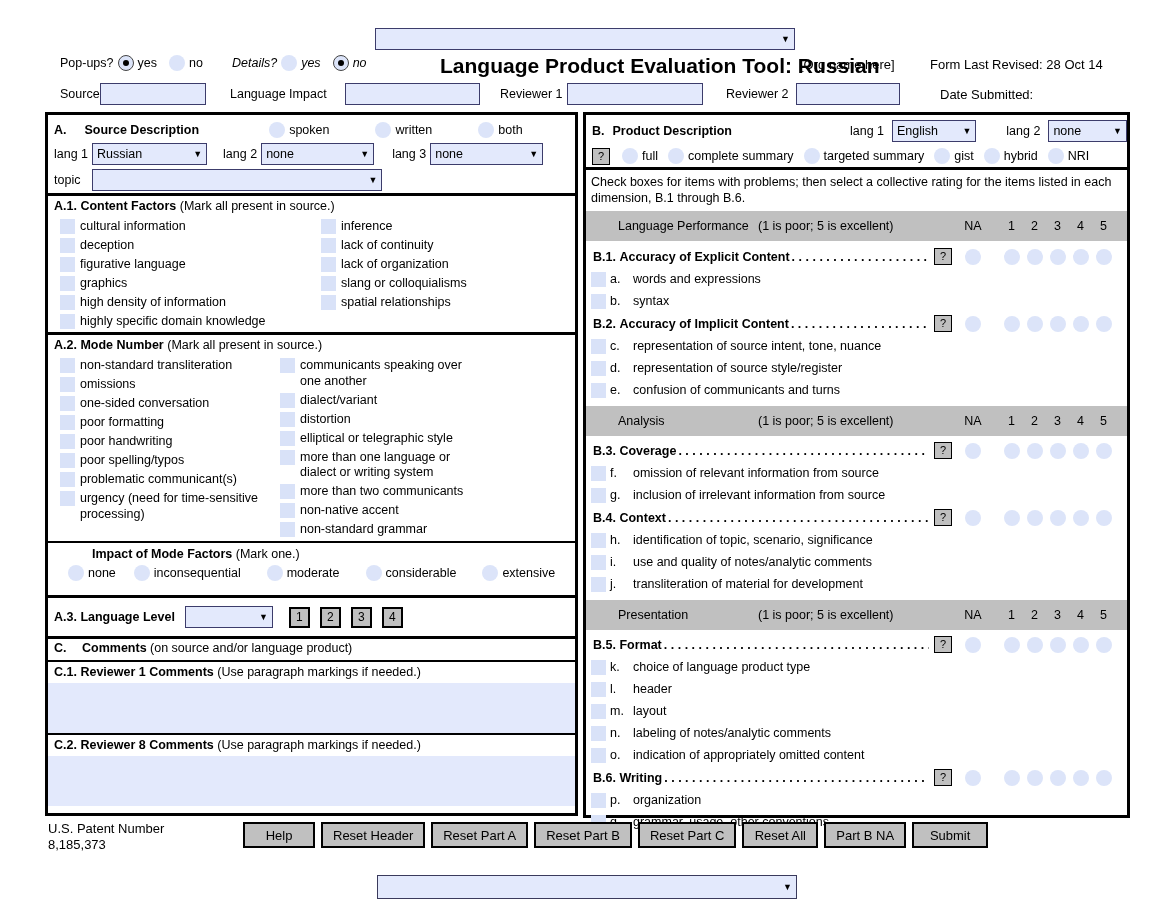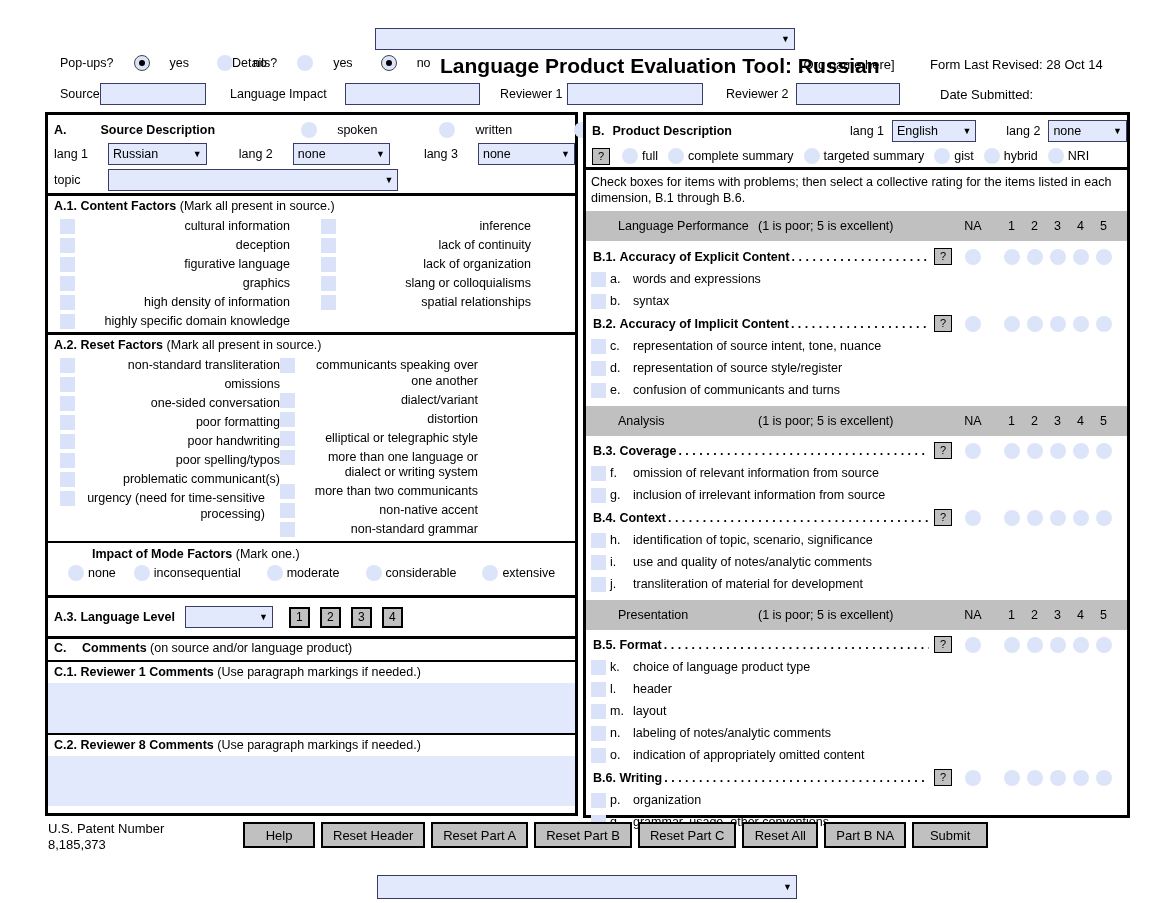--- a/index.html
+++ b/index.html
@@ -15,23 +15,23 @@
   .rad.sel{border:1px solid #444;position:relative;width:14px;height:14px;}
   .rad.sel::after{content:"";position:absolute;left:4px;top:4px;width:6px;height:6px;border-radius:50%;background:#000;}
   .chk{display:inline-block;width:15px;height:15px;background:#d9e2f8;flex:none;}
   .gbtn{background:#c0c0c0;border:2px solid #000;font-family:inherit;font-size:13px;color:#000;
         padding:2px 10px;height:26px;box-sizing:border-box;}
   .qbtn{background:#c0c0c0;border:1.5px solid #000;font-family:inherit;font-size:11px;color:#000;
         width:18px;height:17px;line-height:13px;padding:0;flex:none;}
   .box{border:3px solid #000;box-sizing:border-box;background:#fff;}
   b, .b{font-weight:bold;}
   
-  .hgroup{display:flex;align-items:center;gap:20px;white-space:nowrap;}
+  .hgroup{display:flex;align-items:center;gap:4px;white-space:nowrap;}
   
-  .cols{display:flex;padding:2px 0 0 12px;text-align:right;}
+  .cols{display:flex;padding:2px 0 0 12px;}
   .citem{display:flex;align-items:flex-start;gap:5px;margin-bottom:3.5px;line-height:15.5px;}
   .citem .txt{display:block;}
   
   .bar{display:flex;align-items:center;background:#c0c0c0;height:30px;margin-top:5px;}
   .bar .bname{margin-left:32px;width:140px;flex:none;}
   .bar .bhint{flex:none;}
   .rcells{display:flex;align-items:center;margin-left:auto;padding-right:12px;flex:none;}
   .cell{width:23px;display:flex;justify-content:center;flex:none;}
   .nacell{width:26px;display:flex;justify-content:center;flex:none;}
   .rgap{width:14px;flex:none;}
@@ -52,21 +52,21 @@
 
   <div class="abs select" style="left:375px;top:28px;width:420px;"></div>
 
   <div class="abs hgroup" style="left:60px;top:55px;">
     <span>Pop-ups?</span>
     <span class="rad sel"></span>
     <span>yes</span>
     <span class="rad" style="margin-left:8px;"></span>
     <span>no</span>
   </div>
-  <div class="abs hgroup" style="left:232px;top:55px;">
+  <div class="abs hgroup" style="left:232px;top:55px;font-style:italic;">
     <span>Details?</span>
     <span class="rad"></span>
     <span>yes</span>
     <span class="rad sel" style="margin-left:8px;"></span>
     <span>no</span>
   </div>
   <div class="abs b" style="left:440px;top:54px;font-size:21px;">Language Product Evaluation Tool: Russian</div>
   <div class="abs" style="left:800px;top:57px;font-size:13px;">[Org name here]</div>
   <div class="abs" style="left:930px;top:57px;font-size:13px;">Form Last Revised:  28 Oct 14</div>
 
@@ -159,21 +159,21 @@
           <div class="citem">
               <span class="chk"></span>
               <span class="txt" style="width:190px;">spatial relationships</span>
             </div>
         </div>
       </div>
     </div>
 
     <div class="box" style="height:266px;margin-top:-3px;padding-top:3px;">
       <div style="padding-left:6px;height:18px;">
-        <span class="b">A.2. Reset Factors</span>
+        <span class="b">A.2. Mode Number</span>
         <span>(Mark all present in source.)</span>
       </div>
       <div class="cols">
         <div>
           <div class="citem">
               <span class="chk"></span>
               <span class="txt" style="width:200px;">non-standard transliteration</span>
             </div>
           <div class="citem">
               <span class="chk"></span>

